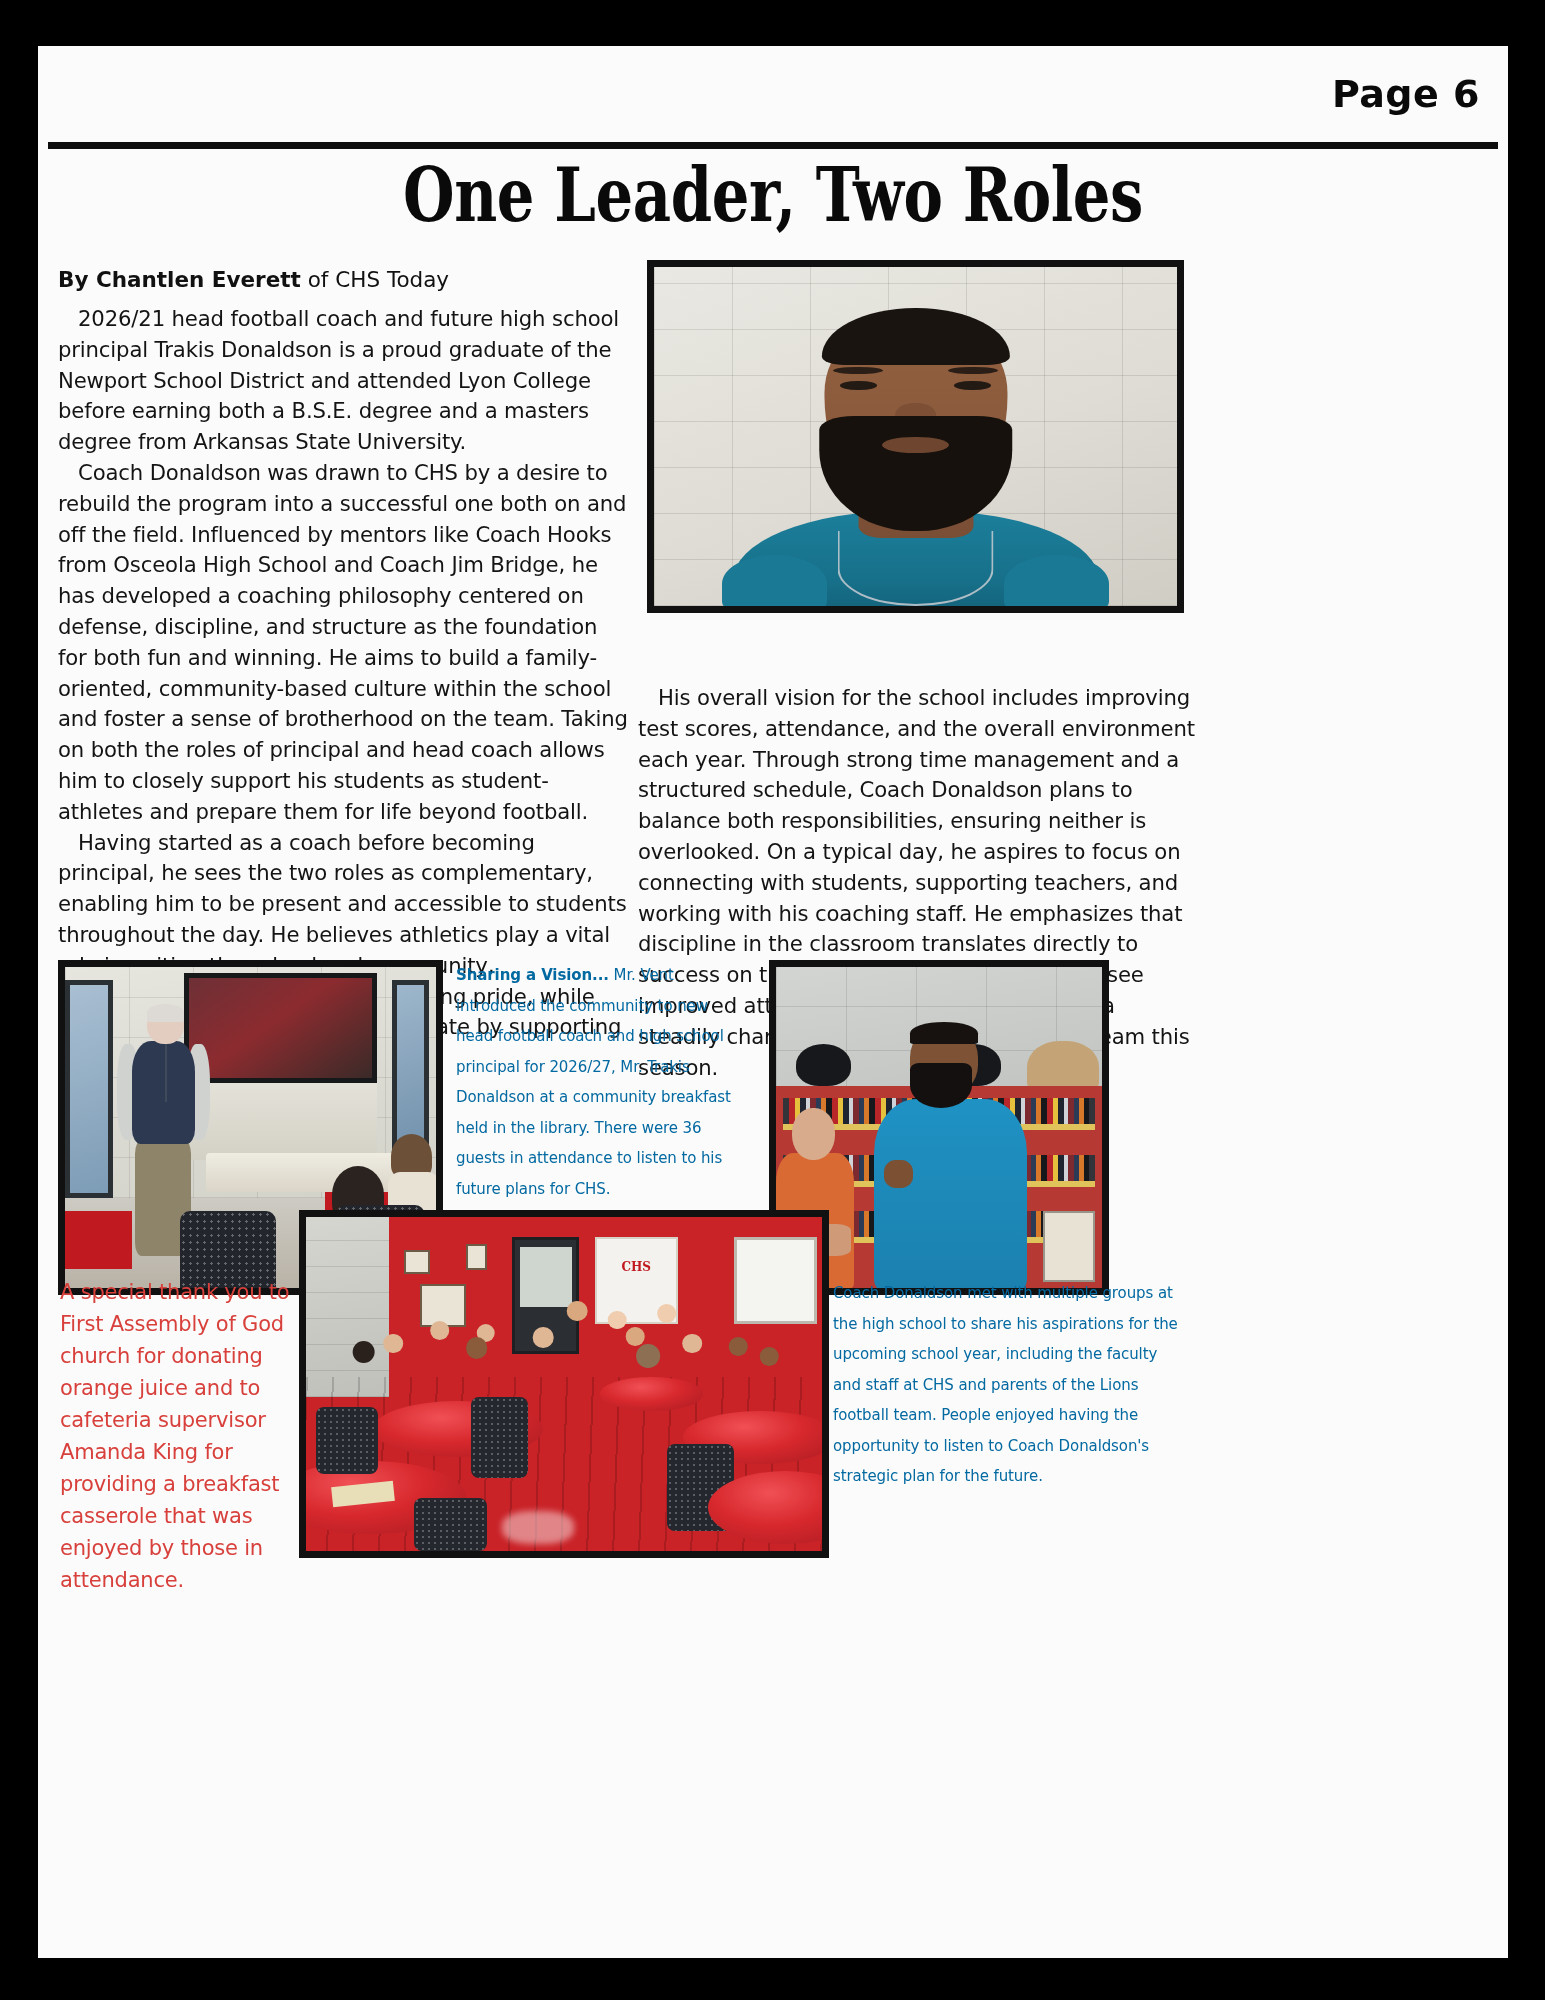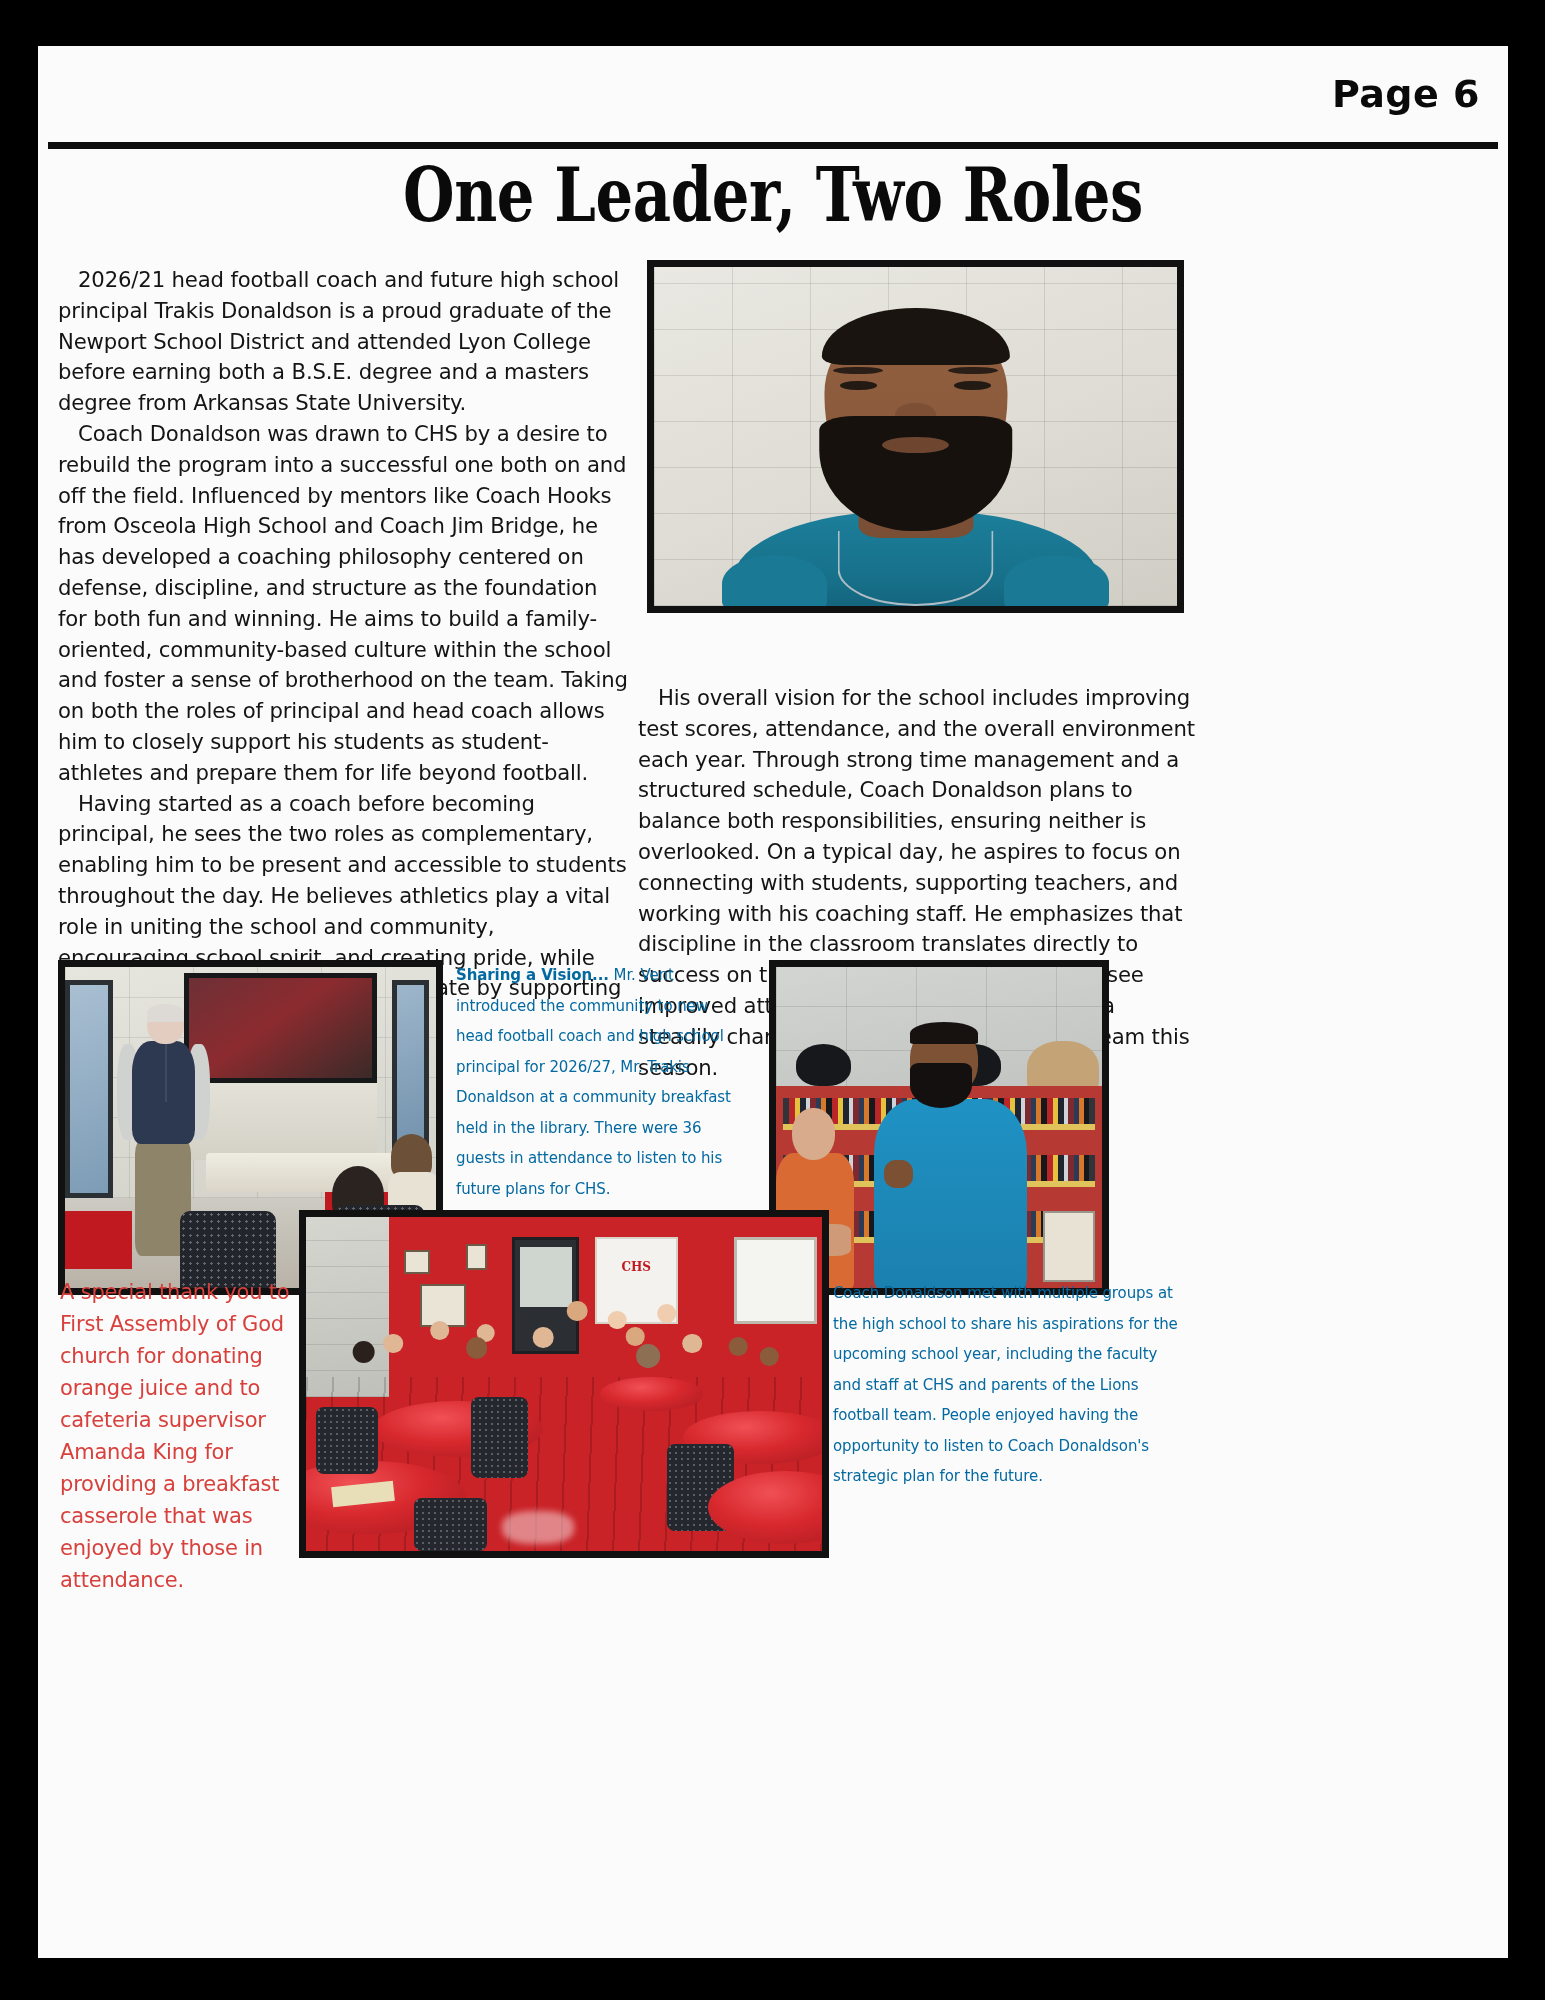--- a/index.html
+++ b/index.html
@@ -394,20 +394,23 @@
   <div class="sheet">
 
     <div class="masthead">
       <div class="page-number">Page 6</div>
     </div>
     <div class="masthead-rule"></div>
 
     <h1 class="headline">One Leader, Two Roles</h1>
 
     <div class="col-left">
+      <div class="byline">
+        <b>By Chantlen Everett</b><span> of CHS Today</span>
+      </div>
       <div class="article-text">
         <p class="indent">2026/21 head football coach and future high school principal Trakis Donaldson is a proud graduate of the Newport School District and attended Lyon College before earning both a B.S.E. degree and a masters degree from Arkansas State University.</p>
         <p class="indent">Coach Donaldson was drawn to CHS by a desire to rebuild the program into a successful one both on and off the field. Influenced by mentors like Coach Hooks from Osceola High School and Coach Jim Bridge, he has developed a coaching philosophy centered on defense, discipline, and structure as the foundation for both fun and winning. He aims to build a family-oriented, community-based culture within the school and foster a sense of brotherhood on the team. Taking on both the roles of principal and head coach allows him to closely support his students as student-athletes and prepare them for life beyond football.</p>
         <p class="indent">Having started as a coach before becoming principal, he sees the two roles as complementary, enabling him to be present and accessible to students throughout the day. He believes athletics play a vital role in uniting the school and community, encouraging school spirit, and creating pride, while also inviting non-athletes to participate by supporting the team.</p>
       </div>
     </div>
 
     <div class="col-right-text article-text">
       <p class="indent">His overall vision for the school includes improving test scores, attendance, and the overall environment each year. Through strong time management and a structured schedule, Coach Donaldson plans to balance both responsibilities, ensuring neither is overlooked. On a typical day, he aspires to focus on connecting with students, supporting teachers, and working with his coaching staff. He emphasizes that discipline in the classroom translates directly to success on the field. Students can expect to see improved attitudes, stronger discipline, and a steadily changing culture from the football team this season.</p>
     </div>

